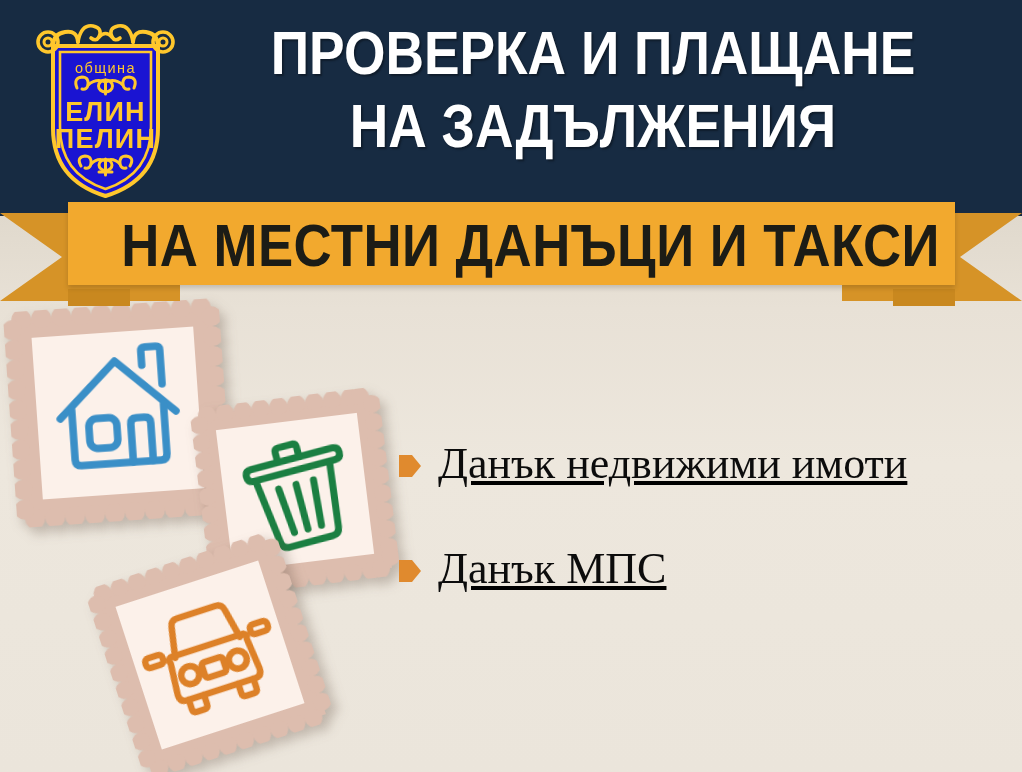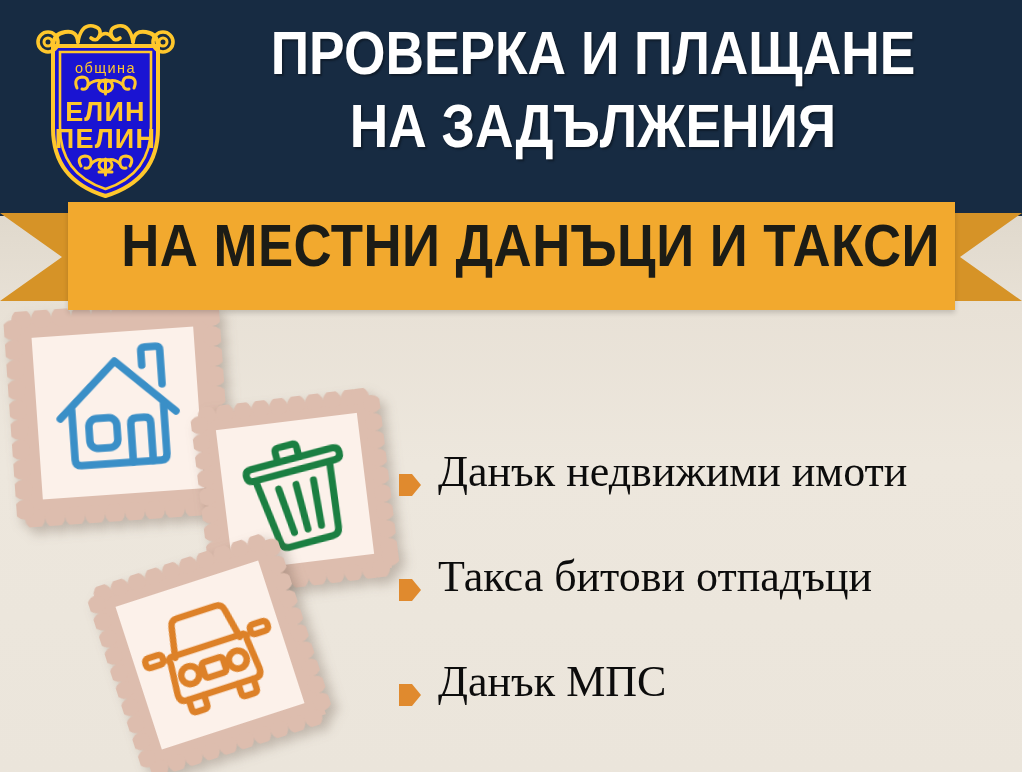--- a/index.html
+++ b/index.html
@@ -102,21 +102,21 @@
     height: 17px;
     background: #C9881F;
   }
   .ribbon-fold.left  { left: 68px;  width: 62px;  clip-path: polygon(0 0, 62px 0, 62px 17px, 0 17px); }
   .ribbon-fold.right { right: 67px; width: 62px;  clip-path: polygon(0 0, 62px 0, 62px 17px, 0 17px); }
   .ribbon-body {
     position: absolute;
     left: 68px;
     top: 6px;
     width: 887px;
-    height: 108px;
+    height: 83px;
     background: #F2A92E;
     box-shadow: 0 3px 5px rgba(0,0,0,0.16);
   }
   .ribbon-text {
     position: absolute;
     left: 0;
     top: 0;
     width: 887px;
     height: 88px;
     line-height: 88px;
@@ -150,23 +150,24 @@
   .list {
     position: absolute;
     left: 398px;
     top: 430px;
     width: 612px;
     z-index: 4;
   }
   .list-item {
     position: relative;
     display: flex;
-    align-items: flex-end;
+    align-items: center;
     height: 68px;
     margin-bottom: 37px;
+    text-decoration: underline;
   }
   .list-bullet {
     flex: 0 0 auto;
     width: 24px;
     height: 26px;
     margin-right: 16px;
     margin-top: 3px;
   }
   .list-label {
     font-family: "Liberation Serif", "DejaVu Serif", serif;
@@ -399,26 +400,20 @@
 
   <div class="list">
 
     <div class="list-item">
       <svg class="list-bullet" viewBox="0 0 24 26">
         <path d="M1 2 L14 2 L23 13 L14 24 L1 24 Z" fill="#E08A2E"></path>
       </svg>
       <span class="list-label">Данък недвижими имоти</span>
     </div>
 
-    <div class="list-item">
-      <svg class="list-bullet" viewBox="0 0 24 26">
-        <path d="M1 2 L14 2 L23 13 L14 24 L1 24 Z" fill="#E08A2E"></path>
-      </svg>
-      <span class="list-label">Такса битови отпадъци</span>
-    </div>
 
     <div class="list-item">
       <svg class="list-bullet" viewBox="0 0 24 26">
         <path d="M1 2 L14 2 L23 13 L14 24 L1 24 Z" fill="#E08A2E"></path>
       </svg>
       <span class="list-label">Данък МПС</span>
     </div>
   </div>
 
 </div>

